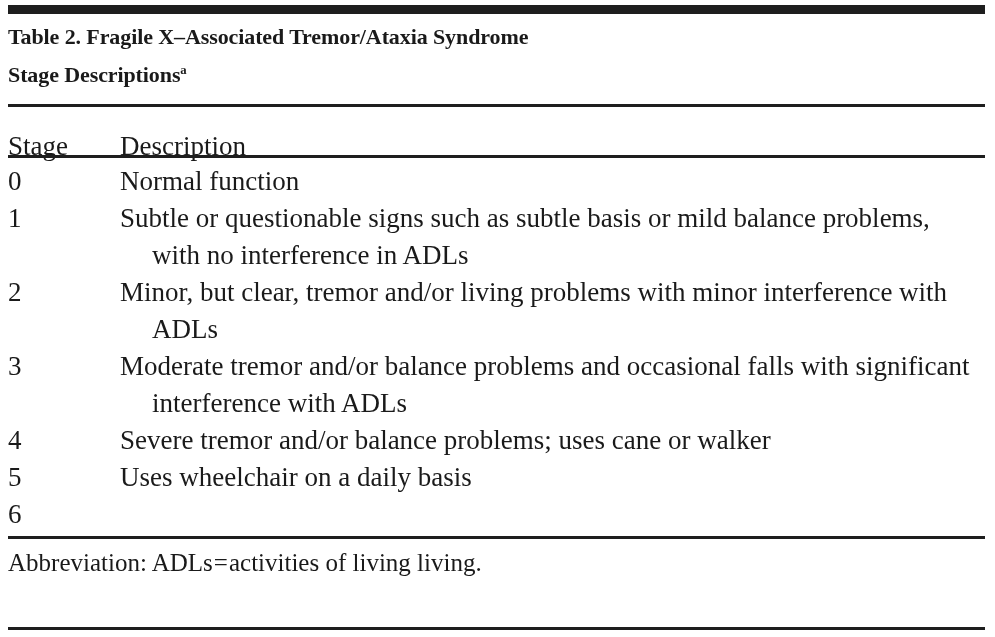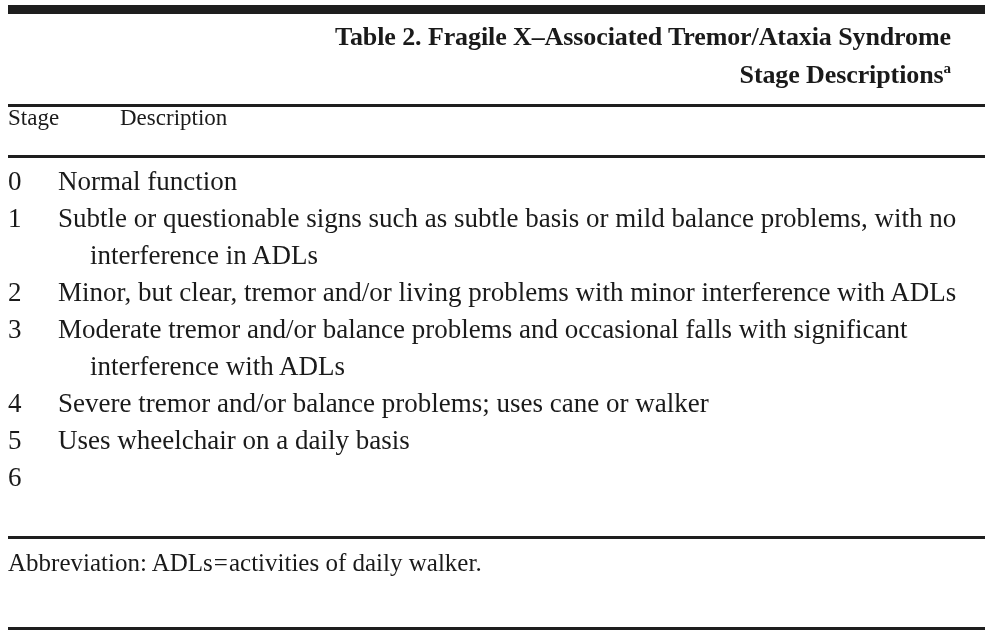--- a/index.html
+++ b/index.html
@@ -49,41 +49,40 @@
     top: 627px;
     height: 3px;
   }
 
   
   .table-title {
     position: absolute;
     top: 18px;
     left: 8px;
     right: 44px;
-    font-size: 26px;
+    font-size: 22px;
     font-weight: bold;
     line-height: 38px;
     letter-spacing: -0.1px;
-    text-align: right;
   }
   .table-title .sup {
     font-size: 0.58em;
     vertical-align: super;
     line-height: 0;
     font-weight: bold;
   }
 
   
   .header-row {
     position: absolute;
-    top: 100px;
+    top: 128px;
     left: 8px;
     right: 10px;
     height: 40px;
-    font-size: 23px;
+    font-size: 27px;
     line-height: 36px;
   }
   .col-stage-head {
     position: absolute;
     left: 0;
     top: 0;
     text-align: left;
   }
   .col-desc-head {
     position: absolute;
@@ -107,21 +106,21 @@
     min-height: 37px;
   }
   .cell-stage {
     position: absolute;
     left: 0;
     top: 0;
     width: 100px;
     text-align: left;
   }
   .cell-desc {
-    margin-left: 50px;
+    margin-left: 112px;
     padding-left: 32px;
     text-indent: -32px;
     padding-right: 4px;
   }
 
   
   .footnotes {
     position: absolute;
     top: 545px;
     left: 8px;
@@ -196,18 +195,18 @@
 
     <div class="row">
       <div class="cell-stage">6</div>
     </div>
 
   </div>
 
   <div class="rule rule-above-footnotes"></div>
 
   <div class="footnotes">
-    <div class="footnote-line"><span>Abbreviation:</span> <span>ADLs</span><span class="eq">=</span><span>activities of daily walker.</span></div>
+    <div class="footnote-line"><span>Abbreviation:</span> <span>ADLs</span><span class="eq">=</span><span>activities of living living.</span></div>
   </div>
 
   <div class="rule rule-bottom"></div>
 
 </div>
 
 </body></html>

